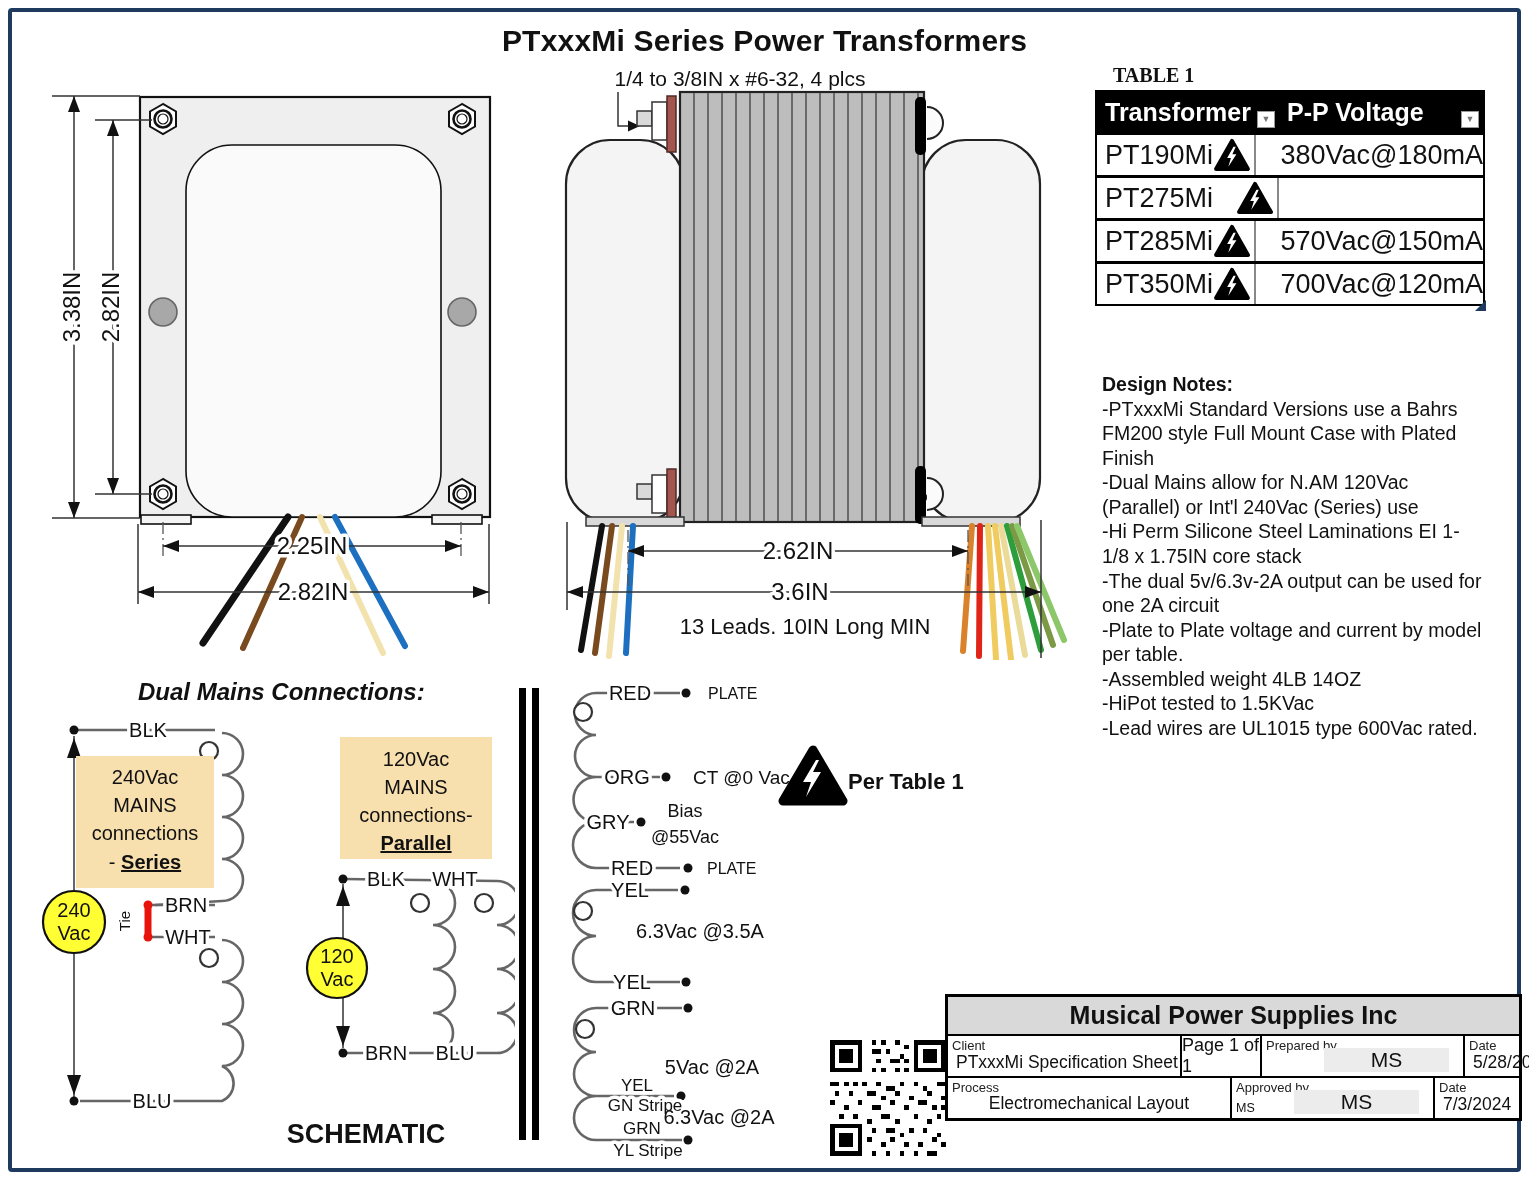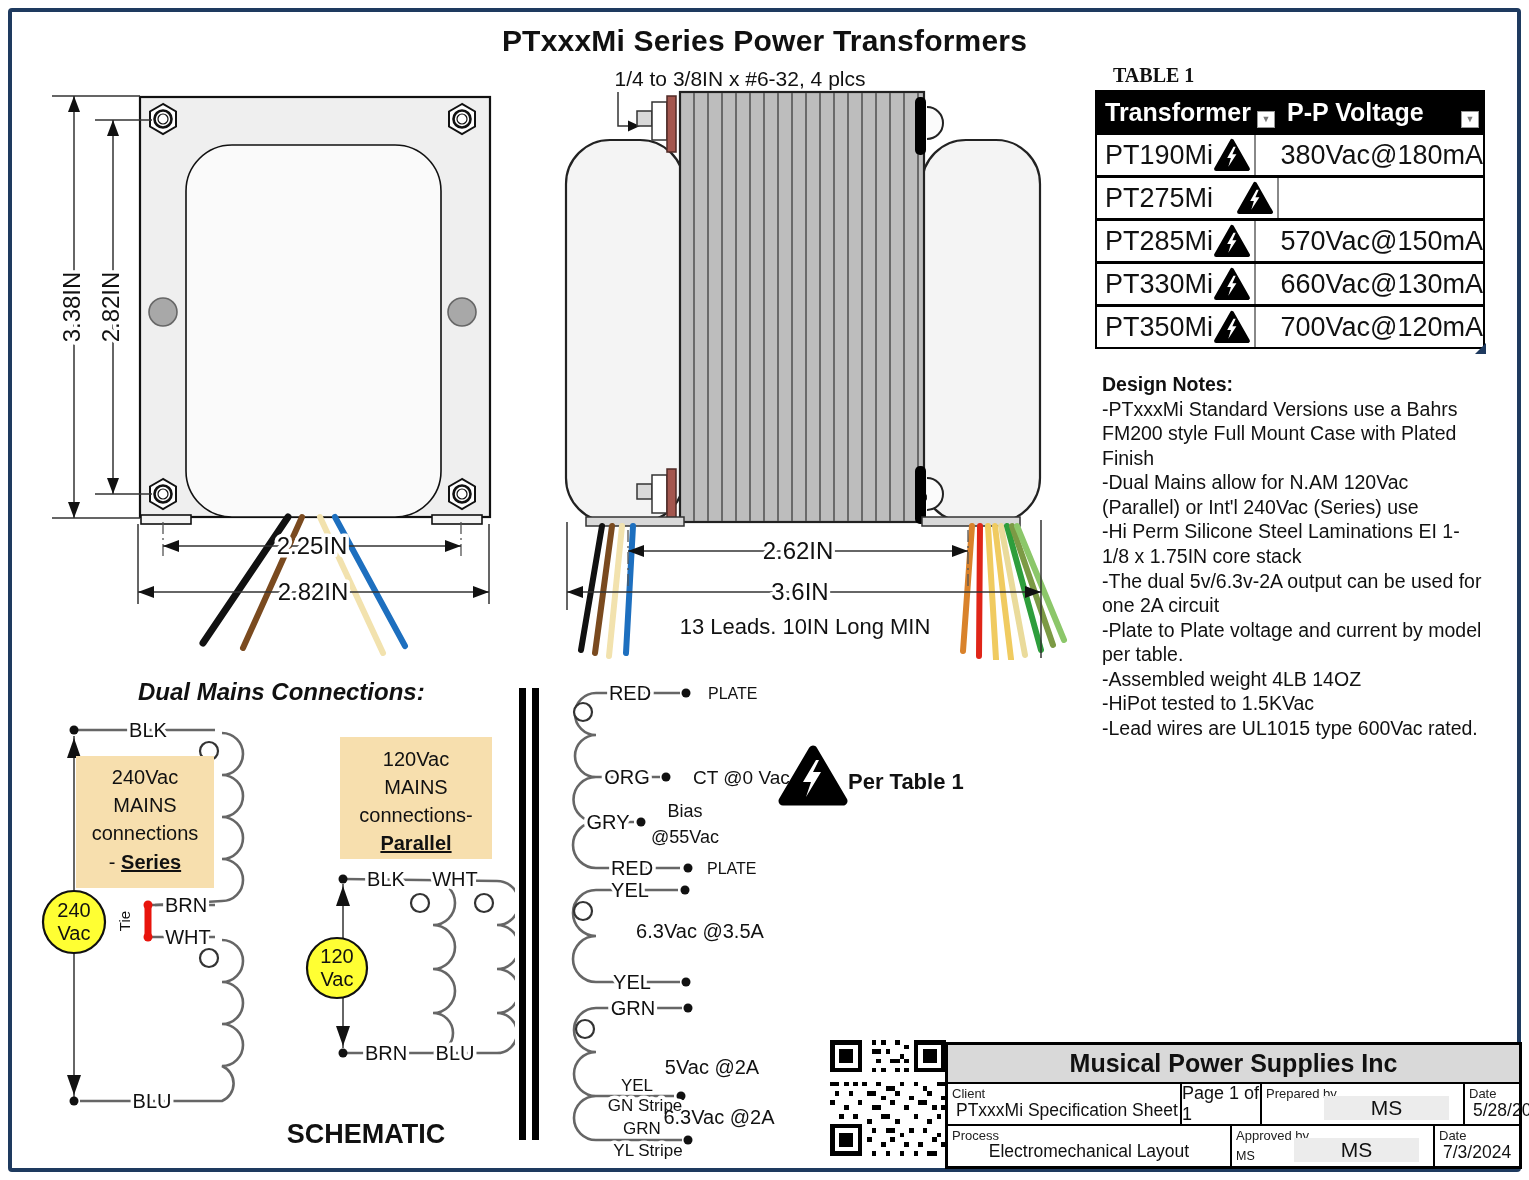--- a/index.html
+++ b/index.html
@@ -37,21 +37,21 @@
   .t1-cell{display:flex;align-items:center;box-sizing:border-box;font-size:27px;}
   .t1-cell.model{width:182px;padding-left:8px;border-right:2px solid #888;}
   .t1-cell.volt{flex:1;padding-left:24px;}
   .warn-icon{width:38px;height:34px;margin-left:auto;margin-right:3px;flex:none;}
   #t1-corner{position:absolute;right:-3px;bottom:-7px;width:0;height:0;
              border-left:11px solid transparent;border-bottom:11px solid var(--accent,#1e3a5f);}
   
   #design-notes{position:absolute;left:1102px;top:372px;width:382px;font-size:19.5px;line-height:1.26;}
   #design-notes .dn-title{font-weight:700;}
   
-  #titleblock{position:absolute;left:945px;top:1042px;width:577px;background:#fff;
+  #titleblock{position:absolute;left:945px;top:994px;width:577px;background:#fff;
               border:3px solid #000;box-sizing:border-box;font-size:13px;}
   .tb-company{height:37px;background:#d9d9d9;border-bottom:2px solid #000;
               display:flex;align-items:center;justify-content:center;
               font-size:25px;font-weight:700;}
   .tb-row{display:flex;height:40px;}
   .tb-row.r1{border-bottom:2px solid #000;}
   .tb-cell{position:relative;box-sizing:border-box;border-right:2px solid #000;}
   .tb-cell:last-child{border-right:none;}
   .tb-small{position:absolute;left:4px;top:2px;font-size:13px;color:#222;}
   .tb-val{position:absolute;left:8px;bottom:3px;font-size:17.5px;}
@@ -225,29 +225,20 @@
       <div class="t1-cell model">
           <span>PT285Mi</span>
         <svg class="warn-icon">
             <use href="#warn"></use>
           </svg>
         </div>
       <div class="t1-cell volt">570Vac@150mA</div>
     </div>
     <div class="t1-row">
       <div class="t1-cell model">
-          <span>PT330Mi</span>
-        <svg class="warn-icon">
-            <use href="#warn"></use>
-          </svg>
-        </div>
-      <div class="t1-cell volt">660Vac@130mA</div>
-    </div>
-    <div class="t1-row">
-      <div class="t1-cell model">
           <span>PT350Mi</span>
         <svg class="warn-icon">
             <use href="#warn"></use>
           </svg>
         </div>
       <div class="t1-cell volt">700Vac@120mA</div>
     </div>
     <div id="t1-corner"></div>
   </div>
 

